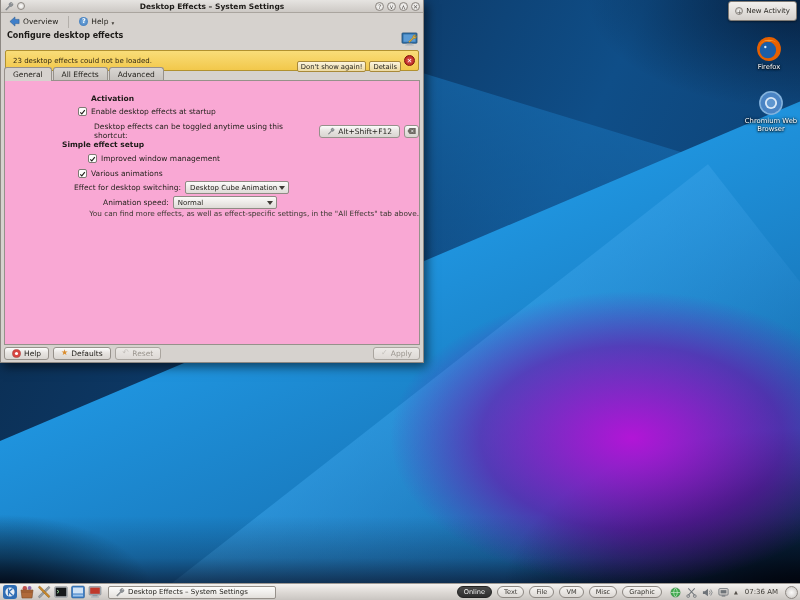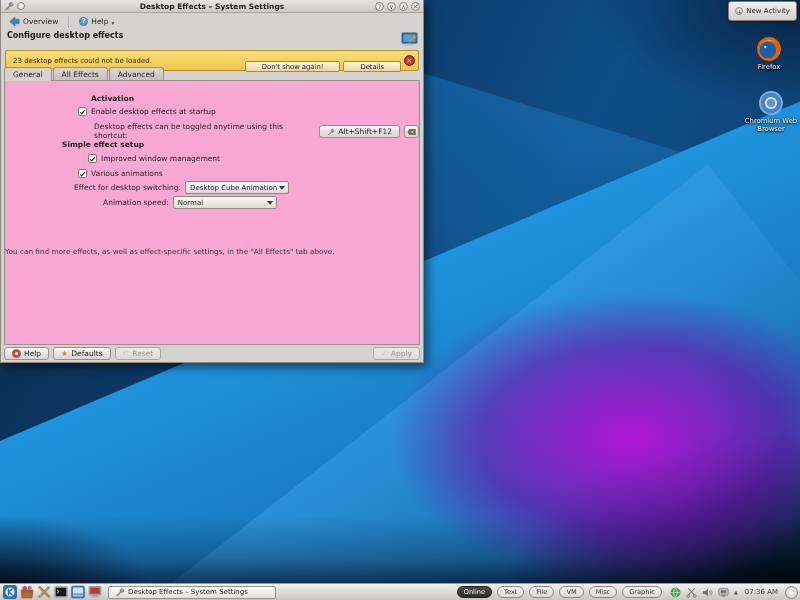--- a/index.html
+++ b/index.html
@@ -21,21 +21,21 @@
     background:linear-gradient(180deg, rgba(55,160,230,0.55) 0%, rgba(30,110,180,0.18) 45%, transparent 80%); }
   .wallpaper-overlay { position:absolute; inset:0;
     background:
       radial-gradient(42% 34% at 79% 73%, rgba(186,16,216,0.95) 0%, rgba(122,0,168,0.55) 45%, rgba(60,0,90,0) 72%),
       radial-gradient(55% 42% at 100% 100%, rgba(0,0,5,0.95) 0%, rgba(0,0,10,0.4) 45%, transparent 68%),
       radial-gradient(30% 22% at 0% 100%, rgba(0,0,8,0.9) 0%, transparent 65%),
       linear-gradient(to top, rgba(8,6,22,0.9) 0%, rgba(8,6,22,0.25) 7%, transparent 14%),
       radial-gradient(38% 26% at 100% 0%, rgba(2,12,32,0.65) 0%, transparent 70%); }
 
   
-  .btn { display:inline-flex; align-items:flex-end; gap:3px; padding:1px 7px; height:13px;
+  .btn { display:inline-flex; align-items:flex-start; gap:3px; padding:1px 7px; height:13px;
     background:linear-gradient(#fdfdfc,#e7e4e1 45%,#d9d5d1); border:1px solid #96918b; border-radius:3px;
     font-size:7.5px; color:#26241f; cursor:default; white-space:nowrap; }
   .btn.disabled { color:#9b968f; border-color:#aaa59f;
     background:linear-gradient(#ece9e6,#ddd9d5); }
   .btn.disabled svg, .btn.disabled .g { opacity:.45; }
 
   
   .window { position:absolute; left:0; top:0; width:424px; height:363px; background:#d6d2ce;
     border:1px solid #8d8883; border-top:none; box-shadow:3px 4px 10px rgba(0,0,0,0.55); font-size:7.5px; color:#26241f; }
   .titlebar { position:absolute; left:0; top:0; right:0; height:13px;
@@ -56,42 +56,42 @@
     color:#fff; font-size:6.5px; line-height:9px; text-align:center; font-weight:bold; }
   .caret { font-size:5.5px; color:#44403b; margin-top:3px; }
 
   .hdr { position:absolute; left:6px; top:31px; right:5px; height:18px; display:flex; align-items:flex-start; }
   .hdr-title { font-weight:bold; font-size:8px; color:#1c1a17; }
   .hdr-icon { margin-left:auto; }
 
   .warning { position:absolute; left:4px; top:50px; right:4px; height:21px; border:1px solid #b1912f; border-radius:2px;
     background:linear-gradient(#f9dd79,#f2c84b); display:flex; align-items:center; padding:0 3px 0 7px; gap:3px; }
   .warn-text { font-size:7px; color:#332912; margin-right:auto; }
-  .warn-btn { display:inline-flex; align-items:center; height:11px; padding:0 16px; font-size:6.8px; color:#26241f;
+  .warn-btn { display:inline-flex; align-items:center; height:11px; padding:0 3px; font-size:6.8px; color:#26241f;
     background:linear-gradient(#fbf4df,#ecd9a0); border:1px solid #a8893a; border-radius:2px; white-space:nowrap;margin-top:12px; }
   .warn-close { width:11px; height:11px; border-radius:50%; background:radial-gradient(#e0524d,#b01e18);
     border:1px solid #7e120e; color:#fff; font-size:6.5px; line-height:10px; text-align:center; font-weight:bold; }
 
   .tabs { position:absolute; left:3px; top:67px; display:flex; z-index:3; }
   .tab { padding:2px 8px 2px; font-size:7.5px; color:#26241f; background:linear-gradient(#d9d6d2,#c6c2be);
     border:1px solid #96918b; border-bottom:none; border-radius:3px 3px 0 0; margin-right:1px; height:13px; }
   .tab.active { background:#d6d2ce; height:14px; position:relative; font-weight:normal; }
 
   .content { position:absolute; left:3px; top:80px; right:3px; height:265px; border:1px solid #96918b; background:#f9a8d4; }
   .sect { position:absolute; font-weight:bold; font-size:7.5px; color:#1c1a17; }
   .cb { position:absolute; display:flex; align-items:center; gap:4px; font-size:7.5px; color:#26241f; }
   .cb .box { width:9px; height:9px; background:#fdfdfc; border:1px solid #7f7a74; border-radius:2px;
     display:flex; align-items:center; justify-content:center; }
   .formrow { position:absolute; display:flex; align-items:center; gap:4px; font-size:7.5px; color:#26241f; }
   .combo { width:104px; height:13px; display:flex; align-items:center; padding:0 3px 0 4px;
     background:linear-gradient(#fbfaf9,#dedbd7); border:1px solid #8f8a84; border-radius:2px; font-size:7px; }
   .combo .arrow { margin-left:auto; width:0; height:0; border-left:3px solid transparent; border-right:3px solid transparent; border-top:4px solid #3f3b36; }
   .shortcut-btn { height:13px; }
   .clear-btn { width:15px; justify-content:center; padding:1px 2px; }
-  .note { position:absolute; left:0; right:0; top:128px; text-align:left; font-size:7.3px; color:#3a372f;margin-top:38px; }
+  .note { position:absolute; left:0; right:0; top:128px; text-align:right; font-size:7.3px; color:#3a372f; }
 
   .footer { position:absolute; left:3px; bottom:2px; right:3px; height:14px; display:flex; align-items:center; gap:4px; }
   .spacer { flex:1; }
   .g { font-size:8px; line-height:8px; }
 
   
   .new-activity { position:absolute; top:1px; right:3px; height:13px; display:flex; align-items:center; gap:3px;
     padding:9px 6px; background:linear-gradient(#f2f0ee,#d4d0cc); border:1px solid #807b75; border-radius:3px;
     font-size:7px; color:#26241f; box-shadow:0 1px 2px rgba(0,0,0,0.4); }
   .na-ico { width:8px; height:8px; border-radius:50%; background:radial-gradient(#fdfdfc,#b8b4b0); border:1px solid #8d8883;

